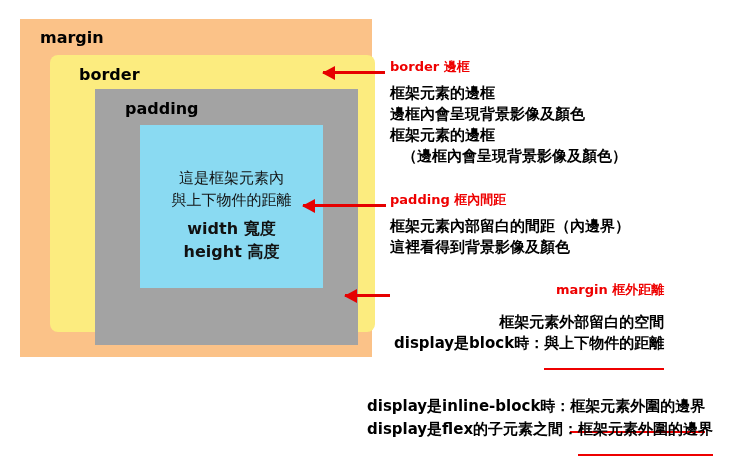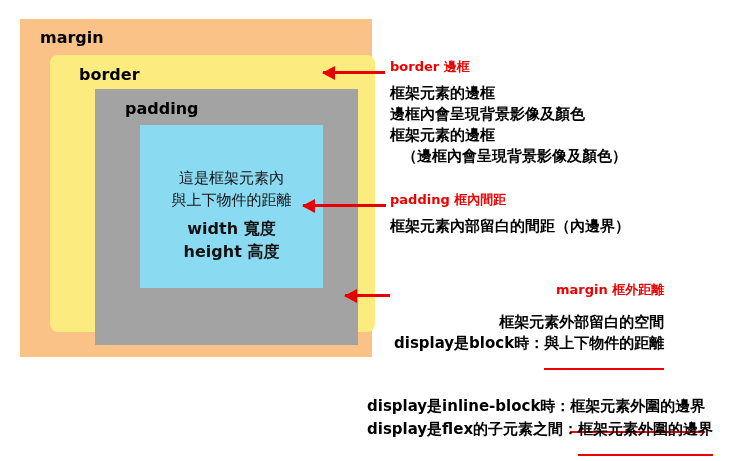--- a/index.html
+++ b/index.html
@@ -177,20 +177,21 @@
     <div class="annotation-line">邊框內會呈現背景影像及顏色</div>
     <div class="annotation-line">框架元素的邊框</div>
     <div class="annotation-line indent">（邊框內會呈現背景影像及顏色）</div>
   </div>
 </div>
 
 <div id="annotation-padding" class="annotation">
   <div class="annotation-title">padding 框內間距</div>
   <div class="annotation-body">
     <div class="annotation-line">框架元素內部留白的間距（內邊界）</div>
+    <div class="annotation-line">這裡看得到背景影像及顏色</div>
   </div>
 </div>
 
 <div id="annotation-margin" class="annotation">
   <div class="annotation-title">margin 框外距離</div>
   <div class="annotation-body">
     <div class="annotation-line">框架元素外部留白的空間</div>
     <div class="annotation-line">
       <span>display是block時：</span><span class="underline-red">與上下物件的距離</span>
     </div>

